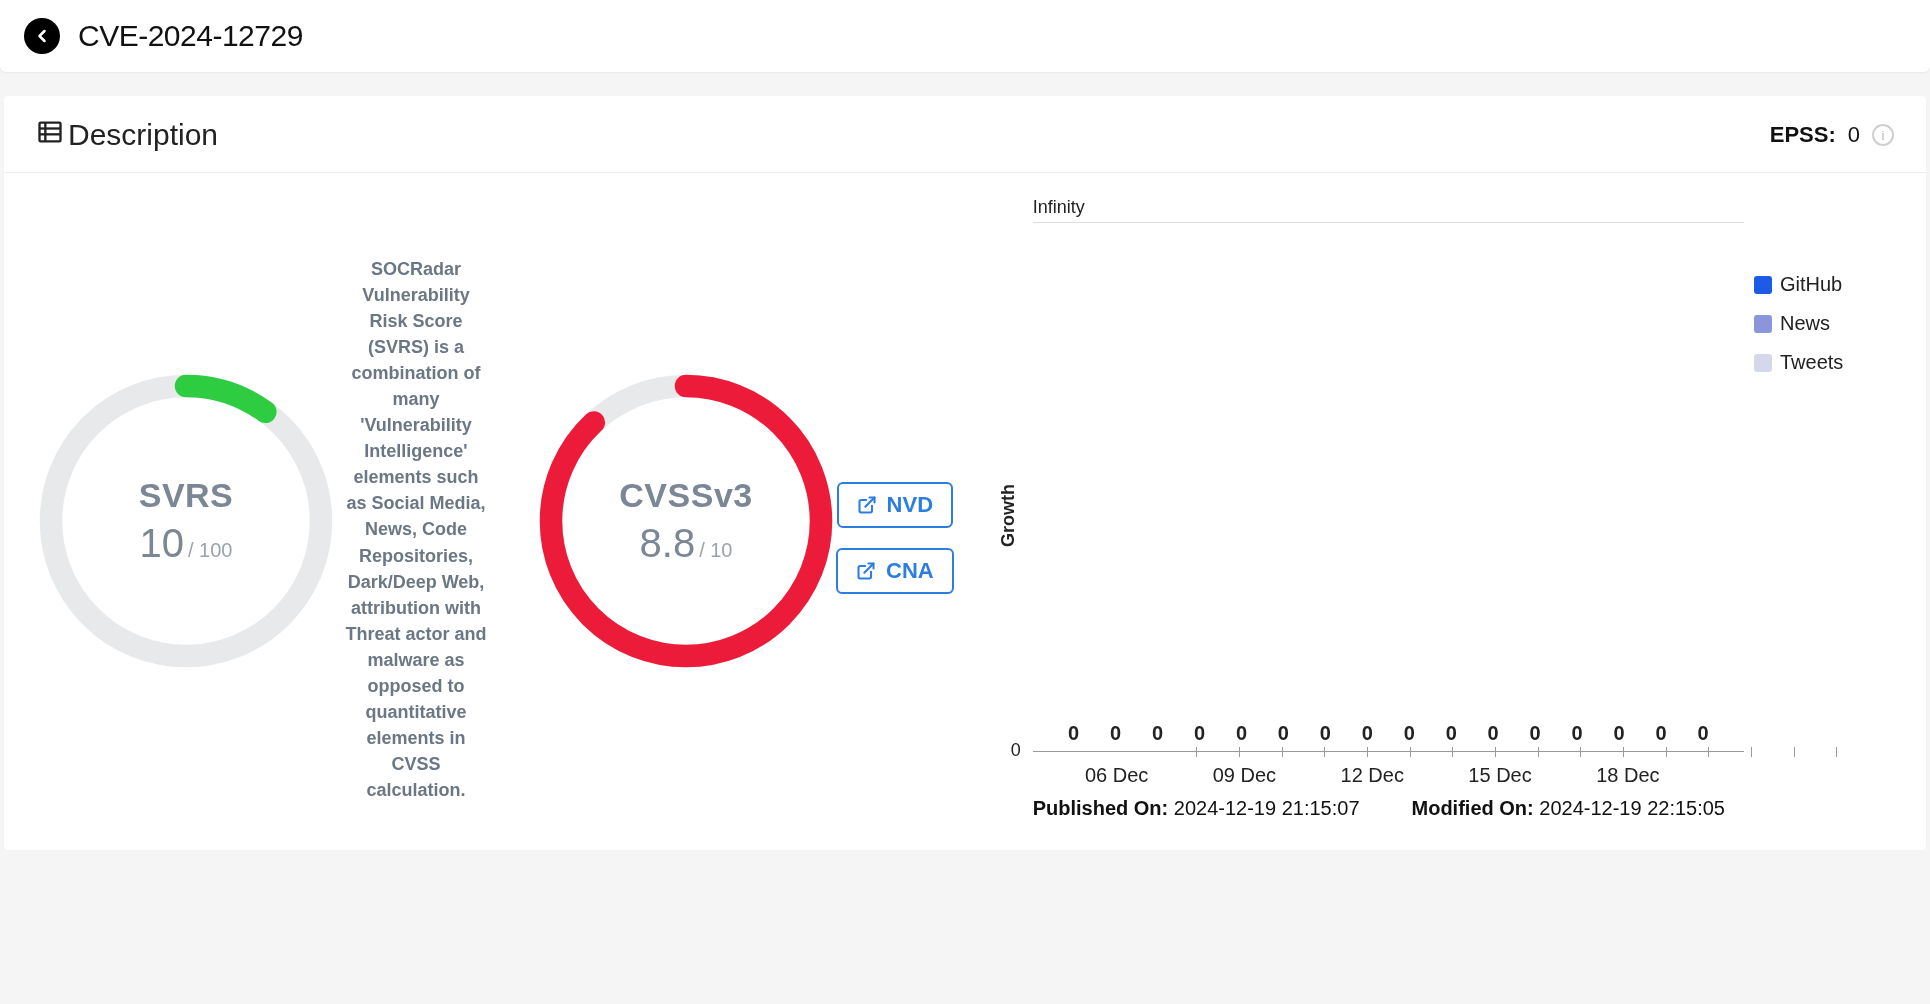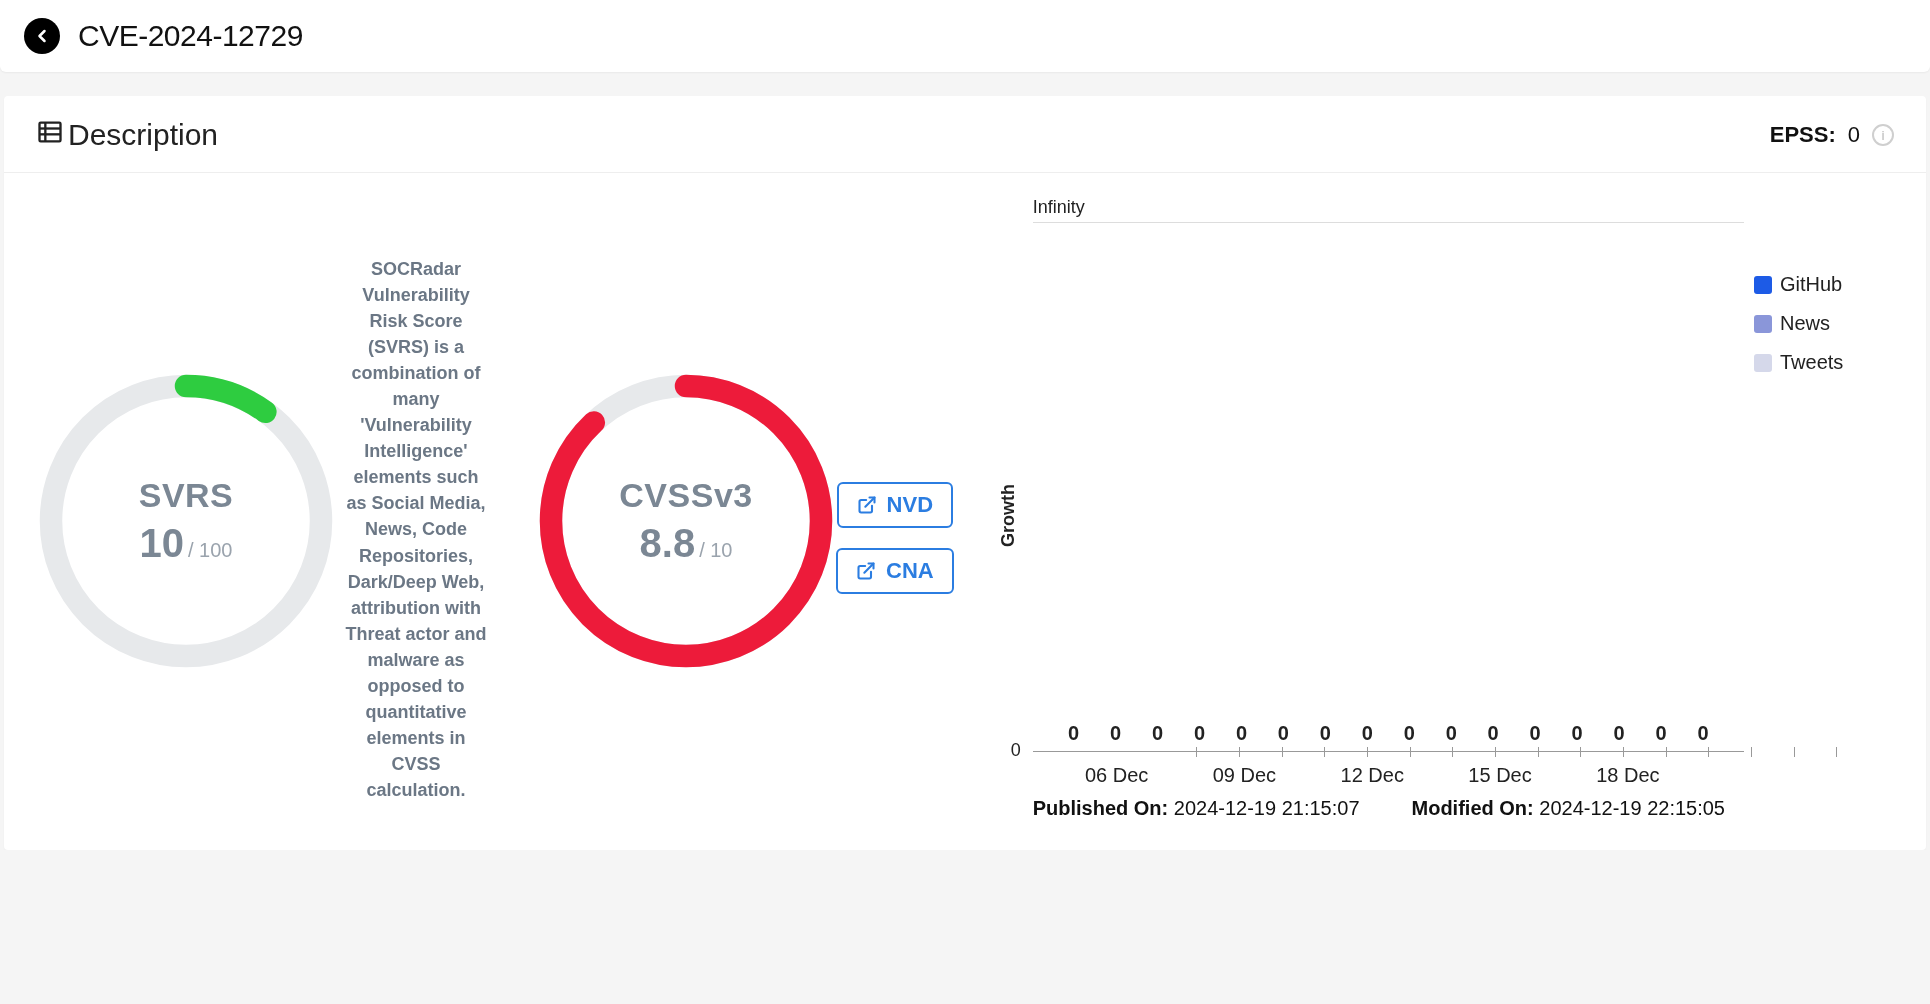--- a/index.html
+++ b/index.html
@@ -59,21 +59,21 @@
   }
   .gauge-col {
     flex: 0 0 380px;
     display:flex; flex-direction:row; align-items:center;
     padding-top: 10px;
   }
   .gauge-wrap { position:relative; width: 300px; height:300px; display:flex; align-items:center; justify-content:center; }
   .gauge-center { position:absolute; text-align:center; }
   .gauge-label { font-size: 34px; font-weight:700; color:#7b8794; letter-spacing:0.5px; }
   .gauge-value-row { margin-top: 6px; display:flex; align-items:baseline; justify-content:center; gap:4px; }
-  .gauge-value { font-size: 40px; font-weight:700; color:#7b8794; }
+  .gauge-value { font-size: 40px; font-weight:400; color:#7b8794; }
   .gauge-max   { font-size: 20px; font-weight:500; color:#9aa3ad; }
   .svrs-note {
     margin-top: 18px; max-width: 440px; text-align:center;
     font-size: 18px; font-weight:600; color:#6b7785; line-height:1.45;
     padding: 0 6px;
   }
   .ext-links { margin-top: 34px; display:flex; flex-direction:column; gap:20px; align-items:center; }
   .ext-btn {
     border: 2px solid #2b7de1;
     color:#2b7de1; font-weight:700; font-size:22px;

